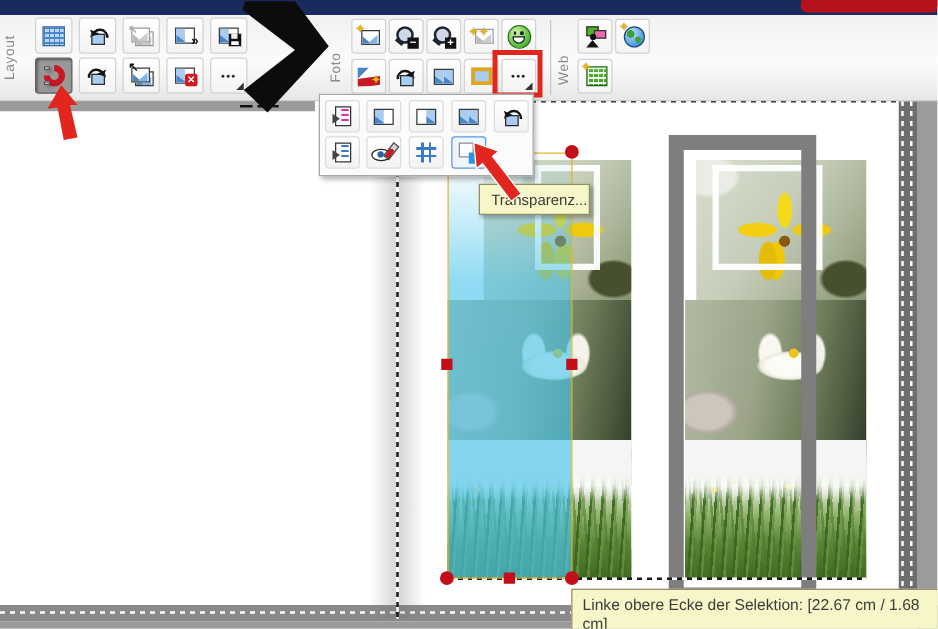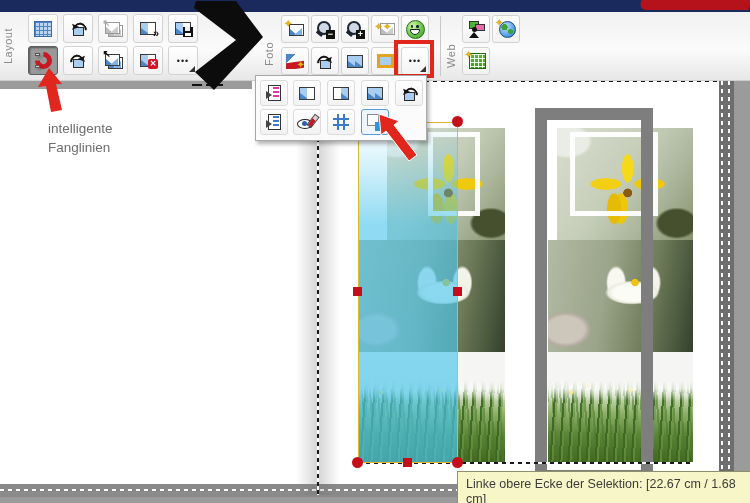--- a/index.html
+++ b/index.html
@@ -420,29 +420,28 @@
         </span>
     </div>
     <div class="pbtn" style="left:71px;top:33px;">
       <span class="raster"></span>
     </div>
     <div class="pbtn active" style="left:105px;top:33px;">
       <span class="transp"></span>
     </div>
   </div>
 
+  <div class="tip tip-transparenz">
+    <span>Transparenz...</span>
+  </div>
   <div class="tip tip-status">
     <div>Linke obere Ecke der Selektion: [22.67 cm / 1.68 cm]</div>
 
   </div>
 
-  <div class="annot-text">
-    <div>intelligente</div>
-    <div>Fanglinien</div>
-  </div>
 
   <svg class="annot-svg" viewBox="0 0 750 503">
     <polygon points="196,1 236,1 263,37 214,90 195,72 236,40 194,8" fill="#0c0c0c"></polygon>
     <polygon points="49,68 62,84 56,84 62,110 51,112 46,86 38,87" fill="#e1261d"></polygon>
     <polygon points="379,114 399,121 394,125 417,155 409,161 386,131 381,135" fill="#e1261d" stroke="#ffffff" stroke-width="1"></polygon>
   </svg>
 
 </div>
 
 </body></html>

